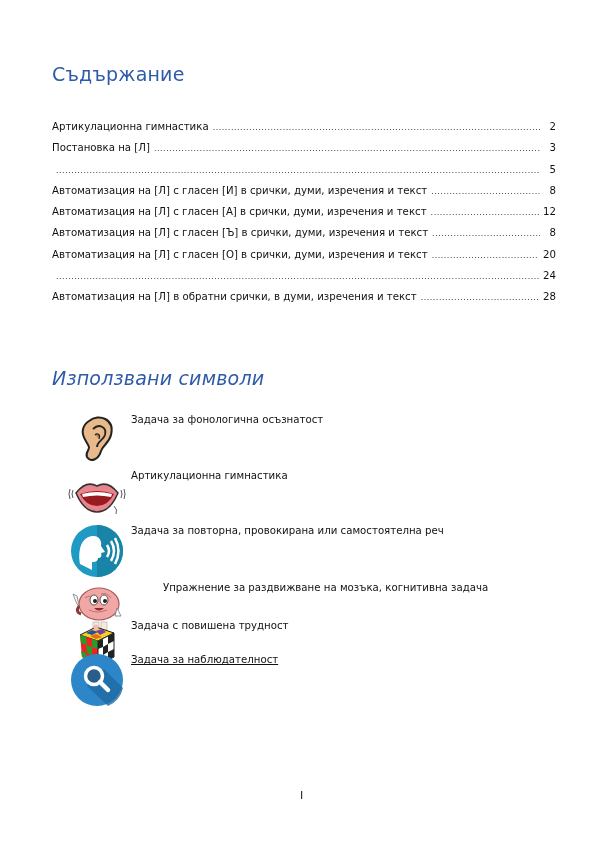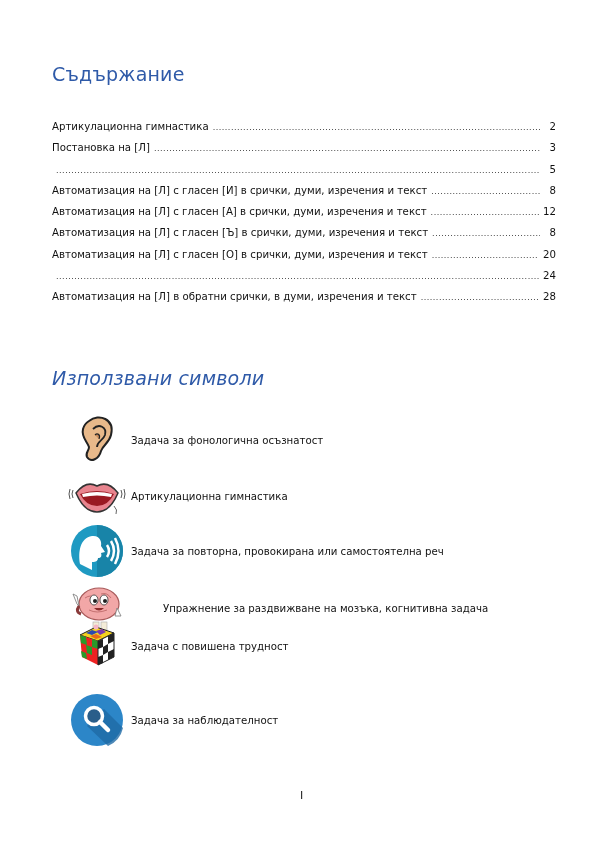--- a/index.html
+++ b/index.html
@@ -9,21 +9,21 @@
         font-family: "DejaVu Sans", sans-serif; letter-spacing: 0.2px; }
   #toc-title { top: 63px; }
   #sym-title { top: 367px; font-style: italic; }
   .toc { position: absolute; left: 52px; top: 121px; width: 504px; }
   .toc-row { display: flex; align-items: baseline; height: 21.3px; font-size: 10.2px; }
   .toc-text { white-space: nowrap; }
   .toc-dots { flex: 1; overflow: hidden; white-space: nowrap; margin: 0 4px; color: #333;
               font-size: 8px; letter-spacing: 0.5px; }
   .toc-dots::before { content: "....................................................................................................................................................................................................................................................................."; }
   .toc-page { white-space: nowrap; min-width: 12px; text-align: right; }
-  .sym { position: absolute; left: 68px; width: 480px; height: 52px; display: flex; align-items: center; }
+  .sym { position: absolute; left: 68px; width: 480px; height: 52px; display: flex; }
   .sym-icon { width: 58px; height: 52px; display: flex; align-items: center; justify-content: center; flex: none; }
   .sym-label { font-size: 10.2px; margin-left: 5px; white-space: nowrap; }
   .page-num { position: absolute; left: 300px; top: 789px; font-size: 11px; color: #222; }
 </style>
 </head>
 <body>
 
 <div id="toc-title" class="h1">Съдържание</div>
 
 <div class="toc">
@@ -152,21 +152,21 @@
       <polygon points="24,18 29,16 29,24 24,26" fill="#222"></polygon>
       <polygon points="34,13 40,10 40,18 34,21" fill="#222"></polygon>
       <polygon points="29,24 34,21 34,29 29,32" fill="#222"></polygon>
       <polygon points="24,34 29,32 29,40 24,42" fill="#222"></polygon>
       <polygon points="34,29 40,26 40,34 34,37" fill="#222"></polygon>
     </svg>
   </div>
   <span class="sym-label">Задача с повишена трудност</span>
 </div>
 
-<div class="sym" style="top:694px;">
+<div class="sym" style="top:654px;text-decoration:underline;">
   <div class="sym-icon">
     <svg width="54" height="54" viewBox="0 0 54 54">
       <circle cx="27" cy="27" r="26" fill="#2c86c8"></circle>
       <path d="M17 33 L38 53 A26 26 0 0 0 53 35 L34 16 Z" fill="#1f6aa5" opacity="0.8"></path>
       <circle cx="24" cy="23" r="8.5" fill="#2a5e8a" stroke="#fff" stroke-width="3.5"></circle>
       <line x1="30" y1="29" x2="38" y2="37" stroke="#fff" stroke-width="4.5" stroke-linecap="round"></line>
     </svg>
   </div>
   <span class="sym-label">Задача за наблюдателност</span>
 </div>

